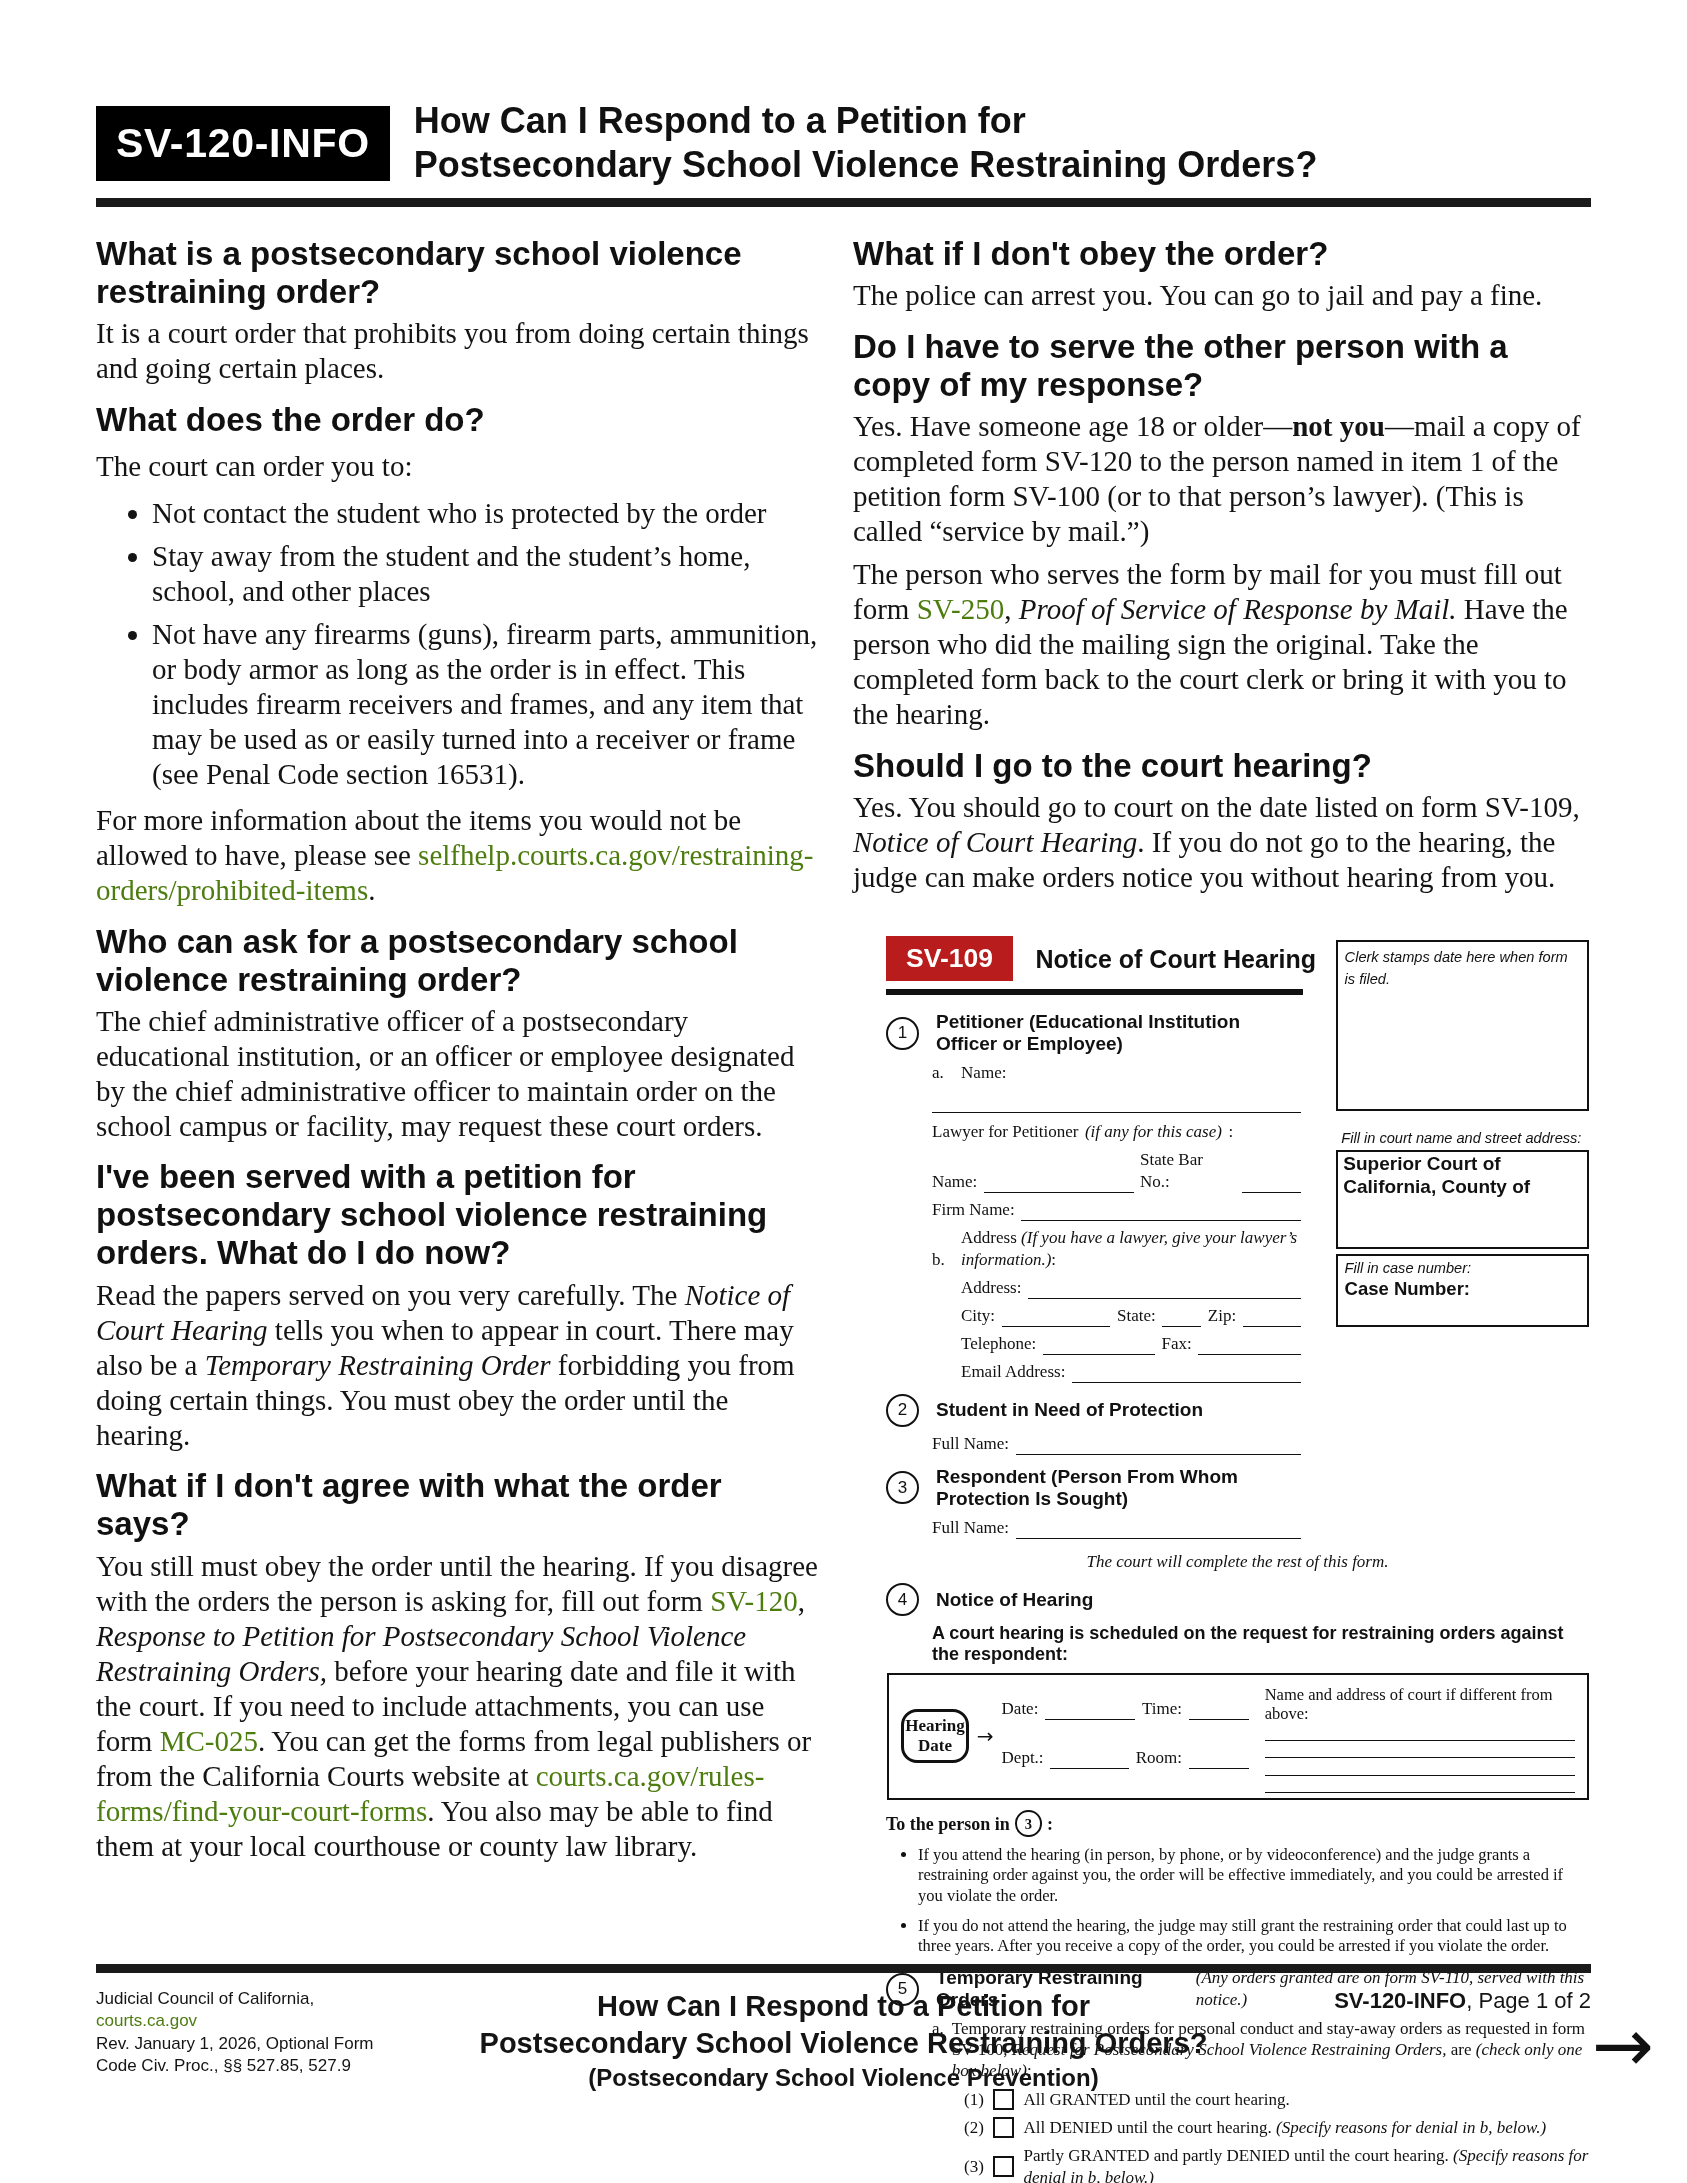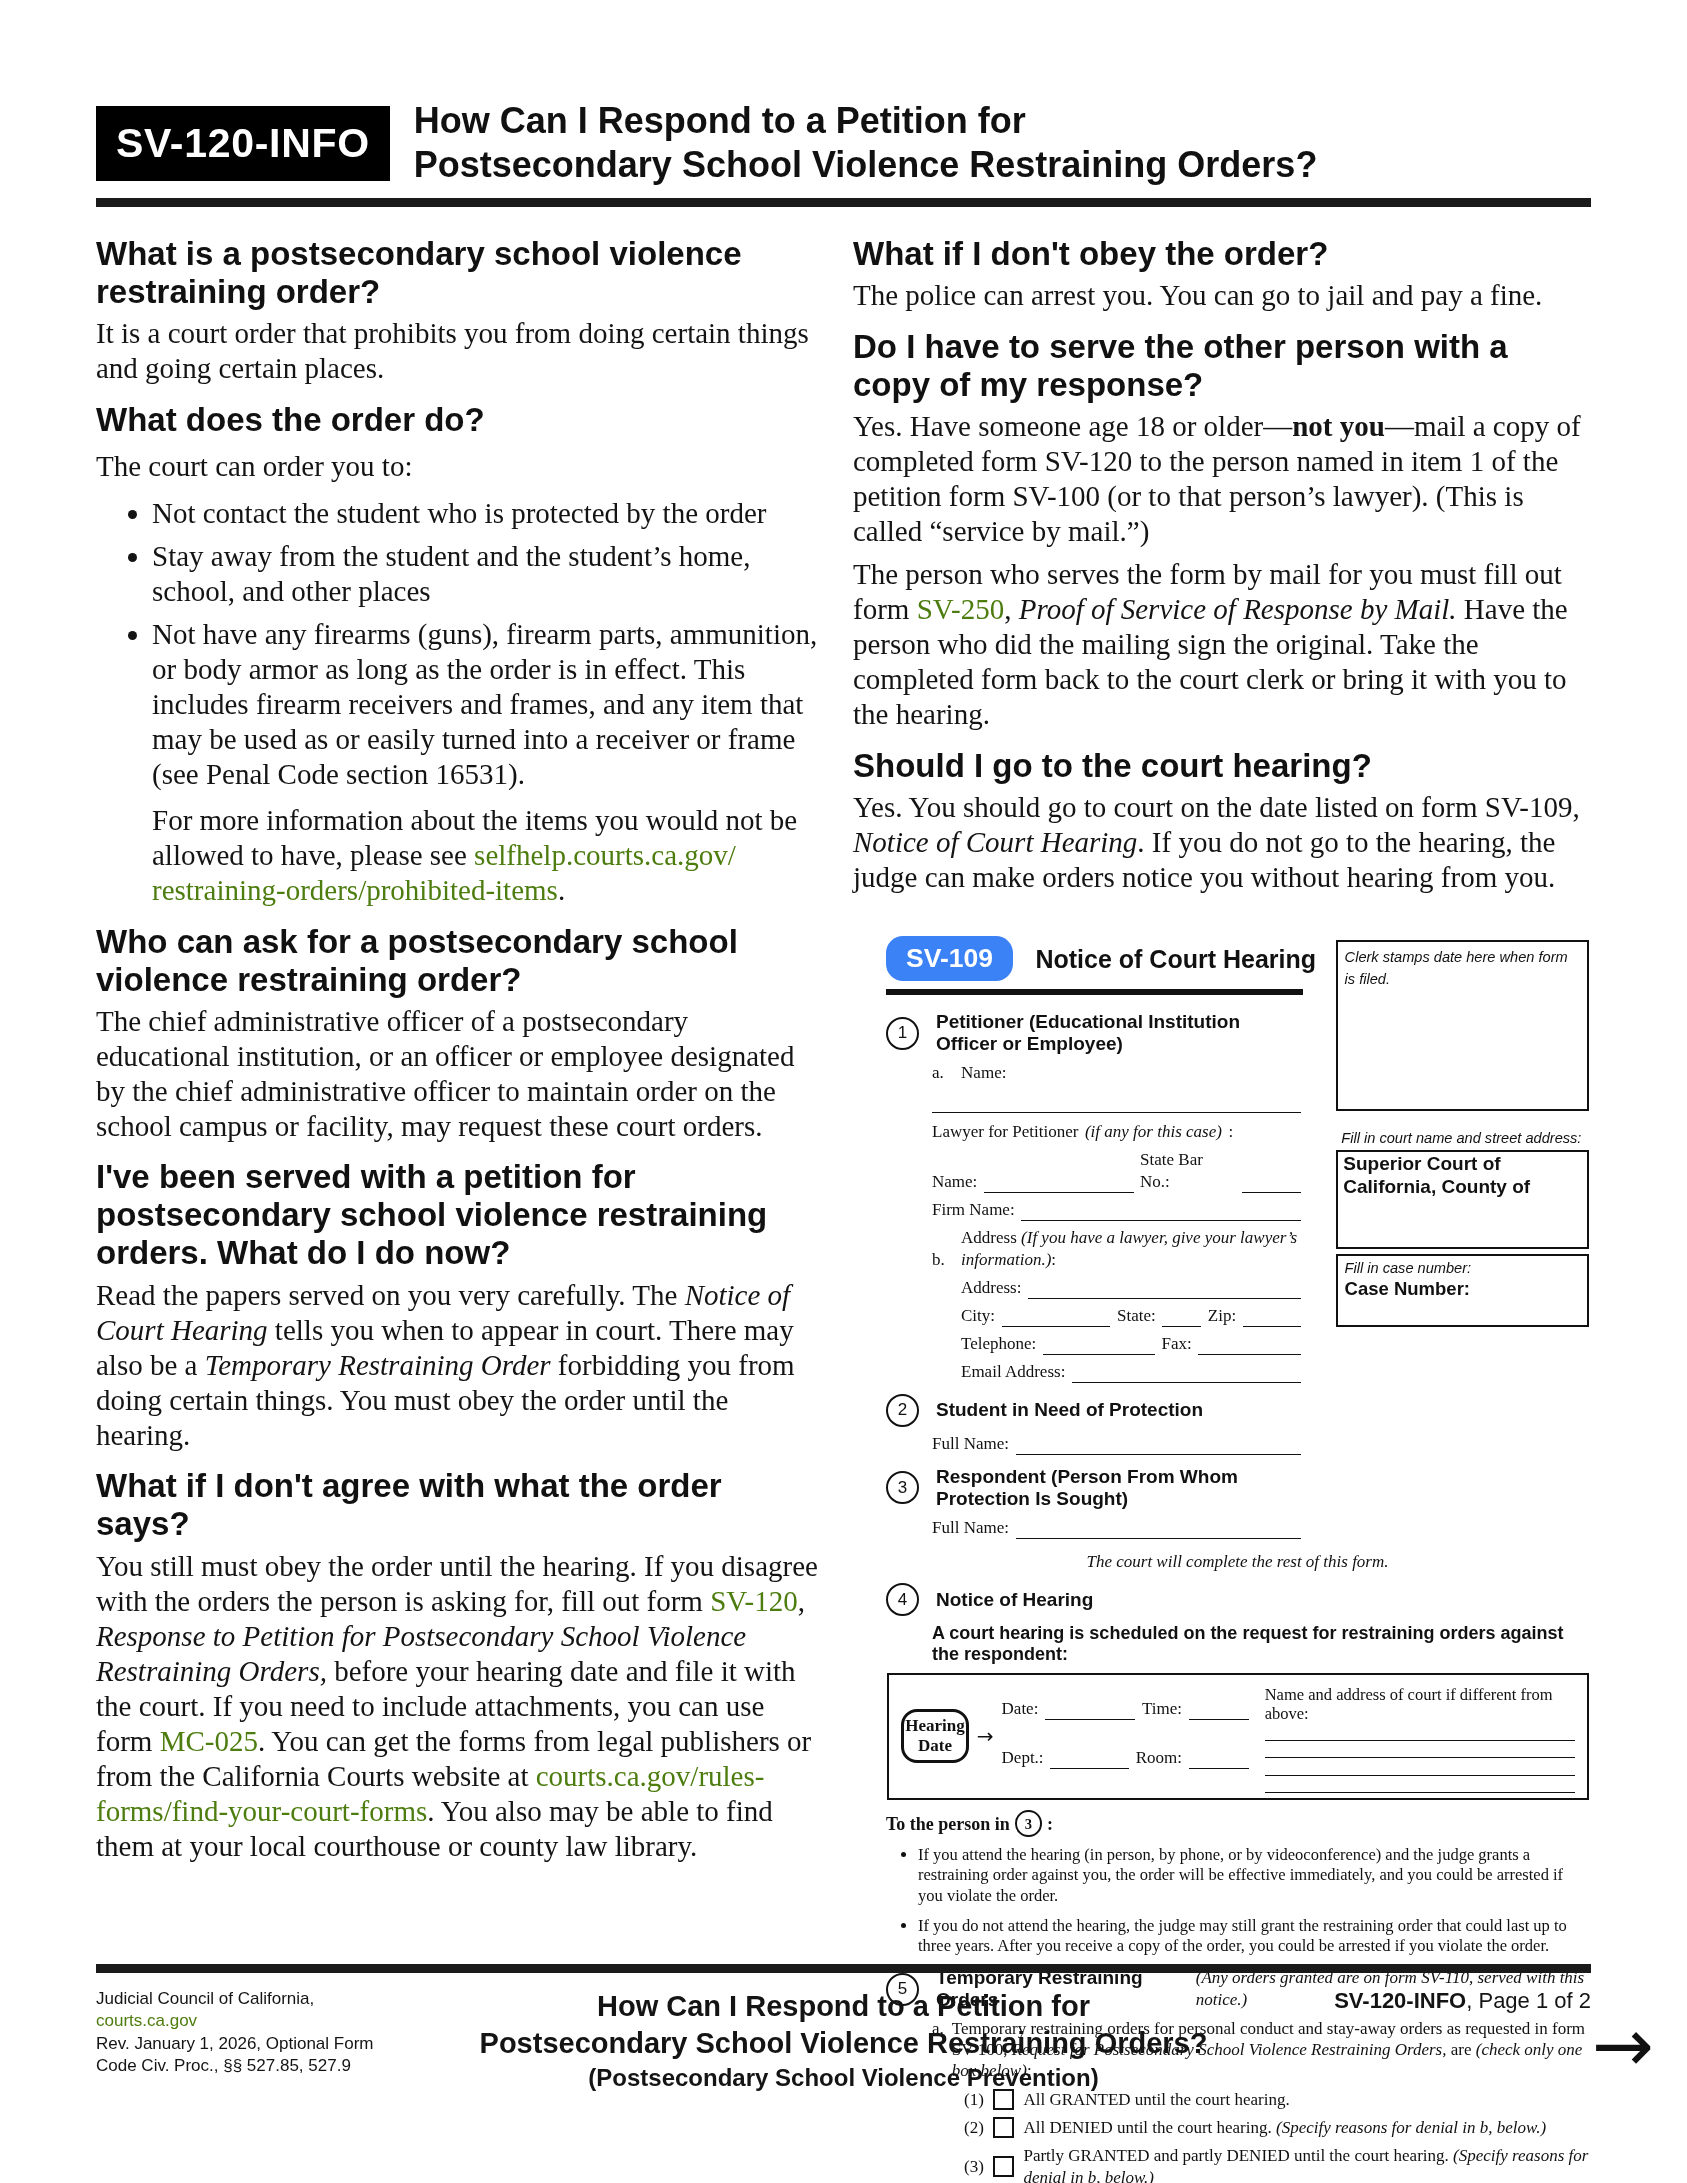--- a/index.html
+++ b/index.html
@@ -16,29 +16,29 @@
   .columns{display:flex;gap:33px;margin-top:28px;}
   .col-left{width:724px;}
   .col-right{width:738px;}
   h2{font-family:"Liberation Sans",sans-serif;font-weight:bold;font-size:33px;line-height:38px;
      margin:14.6px 0 5.3px 0;color:#111;}
   .columns h2.first{margin-top:0;}
   p{font-size:29px;line-height:35px;margin:0 0 8px 0;}
   .intro{margin-top:10.6px;}
   ul.bullets{margin:12px 0 6.6px 0;padding-left:56px;}
   ul.bullets li{font-size:29px;line-height:35px;margin-bottom:8px;}
-  .note{margin-left:56px;margin-top:10.6px;}
+  .note{margin-top:10.6px;}
   .link{color:#4d7c0f;cursor:pointer;}
   em{font-style:italic;}
   .bold{font-weight:bold;}
   
   .sv109{position:relative;margin:41px 0 0 33px;width:703px;font-size:17px;line-height:22px;color:#111;}
   .f-title-row{display:flex;align-items:center;gap:22.5px;}
-  .f-code{background:#3b82f6;color:#fff;font-family:"Liberation Sans",sans-serif;font-weight:bold;
-          font-size:26.5px;line-height:26.5px;padding:9.3px 20px;border-radius:17px;}
+  .f-code{background:#b91c1c;color:#fff;font-family:"Liberation Sans",sans-serif;font-weight:bold;
+          font-size:26.5px;line-height:26.5px;padding:9.3px 20px;}
   .f-title{font-family:"Liberation Sans",sans-serif;font-weight:bold;font-size:25px;}
   .f-rule{height:6px;background:#111;width:417px;margin-top:8px;}
   .f-ital{font-family:"Liberation Sans",sans-serif;font-style:italic;font-size:14.6px;line-height:18px;}
   .f-clerkbox{position:absolute;top:4px;right:0;width:253px;height:171px;border:2.6px solid #111;
               box-sizing:border-box;padding:4px 6.6px;}
   .f-courtlabel{position:absolute;top:193px;right:0;width:253px;box-sizing:border-box;padding-left:5.3px;}
   .f-courtbox{position:absolute;top:214px;right:0;width:253px;height:99px;border:2.6px solid #111;
               box-sizing:border-box;padding:1.3px 5.3px;font-family:"Liberation Sans",sans-serif;
               font-weight:bold;font-size:19px;line-height:22.5px;}
   .f-casebox{position:absolute;top:318px;right:0;width:253px;height:73px;border:2.6px solid #111;

